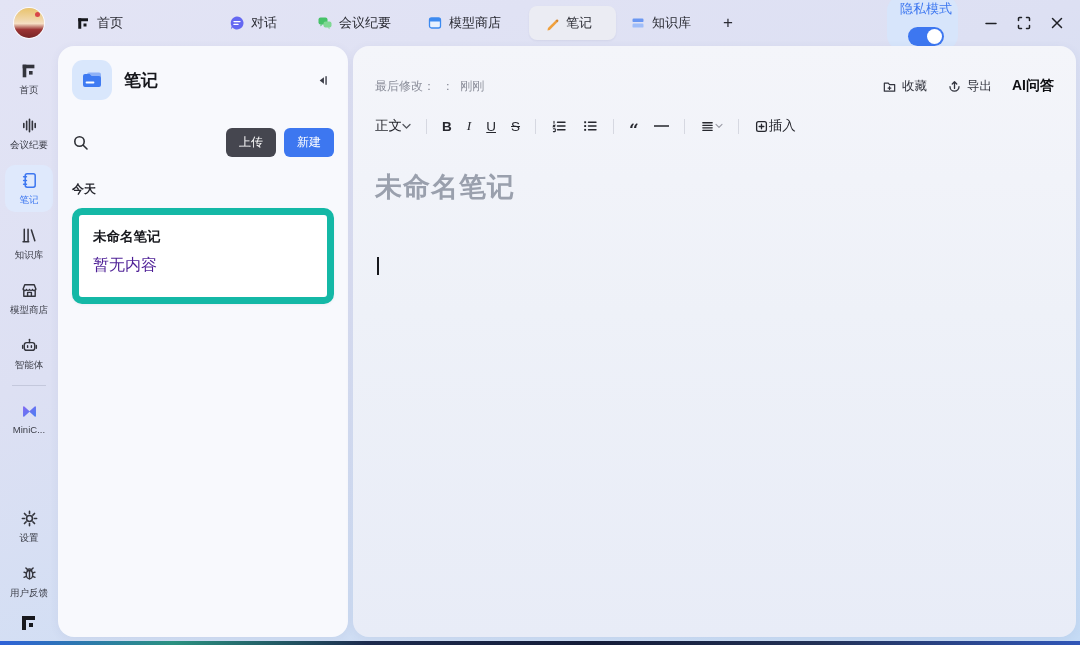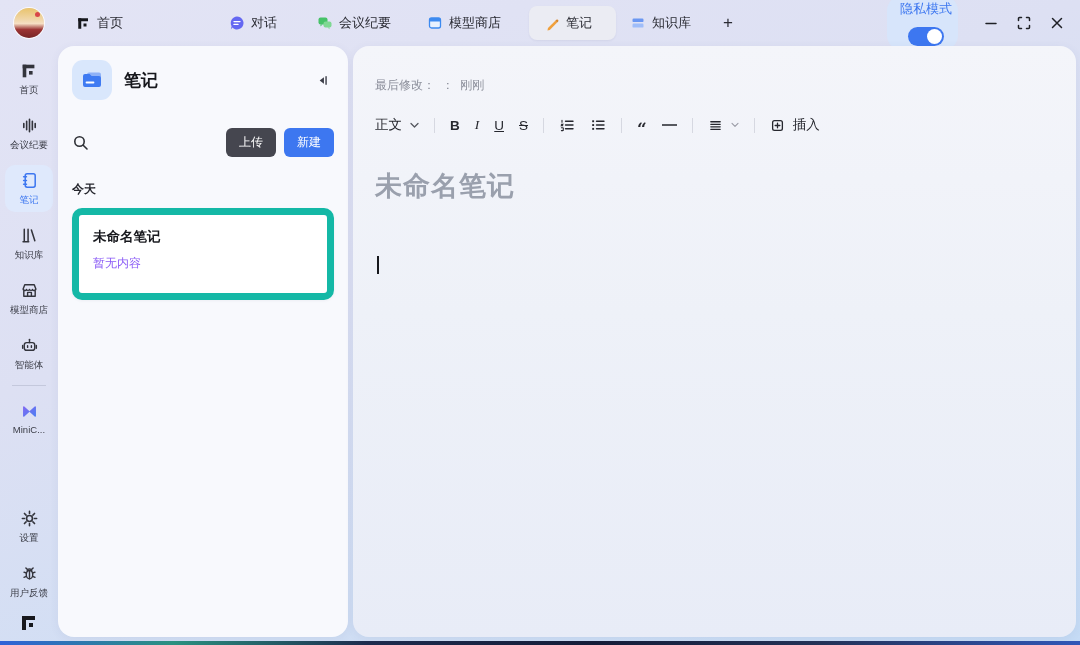--- a/index.html
+++ b/index.html
@@ -51,34 +51,34 @@
   .collapse-btn { margin-left:auto; display:flex; padding:4px; }
   .np-search-row { margin-top:28px; display:flex; align-items:center; gap:8px; }
   .sr-spacer { flex:1; }
   .btn { border:none; font-size:12px; color:#fff; padding:6px 13px; border-radius:6px; cursor:default; font-family:inherit; }
   .btn.dark { background:var(--dark-btn,#45464f); }
   .btn.blue { background:var(--accent,#3d77f0); }
   .date-group { margin-top:24px; font-size:12px; font-weight:bold; color:#26272e; }
   .note-card { margin-top:10px; background:#fff; border:7px solid #14b8a6; border-radius:10px;
     padding:13px 14px 21px; box-shadow:0 1px 3px rgba(30,40,80,.05);font-family:Liberation Mono, monospace; }
   .note-card .nc-title { font-size:13.5px; font-weight:bold; color:#17181d; }
-  .note-card .nc-preview { margin-top:9px; font-size:12px; color:#8b5cf6; }
+  .note-card .nc-preview { margin-top:9px; font-size:16px; color:#4c1d95; }
 
   .editor-panel { flex:1; border-radius:16px; padding:31px 22px; position:relative;
     background:linear-gradient(180deg,#f4f5fa 0%,#eef1f8 45%,#e8ecf7 100%);
     box-shadow:0 2px 10px rgba(70,80,130,.07); }
   .meta-row { display:flex; align-items:center; font-size:12px; color:#8b8e9a; }
   .meta-left { white-space:pre; }
   .meta-actions { margin-left:auto; display:flex; align-items:center; gap:20px; }
   .action { display:flex; align-items:center; gap:5px; font-size:12.5px; color:#33353f; cursor:default; }
   .ai-btn { font-size:14px; font-weight:bold; color:#0e0f13; }
 
   .toolbar { margin-top:22px; display:flex; align-items:center; gap:15px; font-size:13.5px; color:#26272e; }
   .tsep { width:1px; height:15px; background:#d6d8e1; }
-  .tbtn { display:flex; align-items:center; gap:8px; cursor:default; }
+  .tbtn { display:flex; align-items:center; gap:0; cursor:default; }
   .tbtn.b { font-weight:bold; }
   .tbtn.i { font-style:italic; font-family:"Liberation Serif", serif; }
   .tbtn.u { text-decoration:underline; }
   .tbtn.s { text-decoration:line-through; }
   .tbtn.quote { font-family:"DejaVu Serif", serif; font-weight:bold; font-size:17px; line-height:10px; padding-top:7px; }
   .hr-glyph { width:15px; height:1.6px; background:#57595f; }
 
   .note-title-ph { margin-top:34px; font-size:27px; font-weight:bold; color:#9aa0ad; letter-spacing:1px; }
   .caret { margin-top:52px; margin-left:2px; width:1.6px; height:18px; background:#17181d; animation:blink 1.1s steps(1) infinite; }
   @keyframes blink { 0%,55% {opacity:1;} 56%,100% {opacity:0;} }
@@ -329,20 +329,37 @@
 
     <div class="note-card">
       <div class="nc-title">未命名笔记</div>
       <div class="nc-preview">暂无内容</div>
     </div>
   </div>
 
   <div class="editor-panel">
     <div class="meta-row">
       <span class="meta-left">最后修改：  ：  刚刚</span>
+      <span class="meta-actions">
+        <span class="action">
+          <svg width="15" height="15" viewBox="0 0 16 16" fill="none" stroke="#33353f" stroke-width="1.3" stroke-linecap="round" stroke-linejoin="round">
+              <path d="M2.5 4.5h4.2L8 6h5.5v7h-11z"></path>
+              <path d="M8 8.2v3M6.5 9.7h3"></path>
+            </svg>
+          <span>收藏</span>
+        </span>
+        <span class="action">
+          <svg width="15" height="15" viewBox="0 0 16 16" fill="none" stroke="#33353f" stroke-width="1.4" stroke-linecap="round" stroke-linejoin="round">
+              <path d="M8 3v7M5.6 5.4 8 3l2.4 2.4"></path>
+              <path d="M3.2 8.2a4.8 4.8 0 0 0 9.6 0"></path>
+            </svg>
+          <span>导出</span>
+        </span>
+        <span class="ai-btn">AI问答</span>
+      </span>
     </div>
 
     <div class="toolbar">
       <span class="tbtn">
         <span>正文</span>
         <svg width="9" height="7" viewBox="0 0 9 7">
             <path d="M1 1.5 4.5 5 8 1.5" fill="none" stroke="#55575f" stroke-width="1.3" stroke-linecap="round" stroke-linejoin="round"></path>
           </svg>
       </span>
       <span class="tsep"></span>

